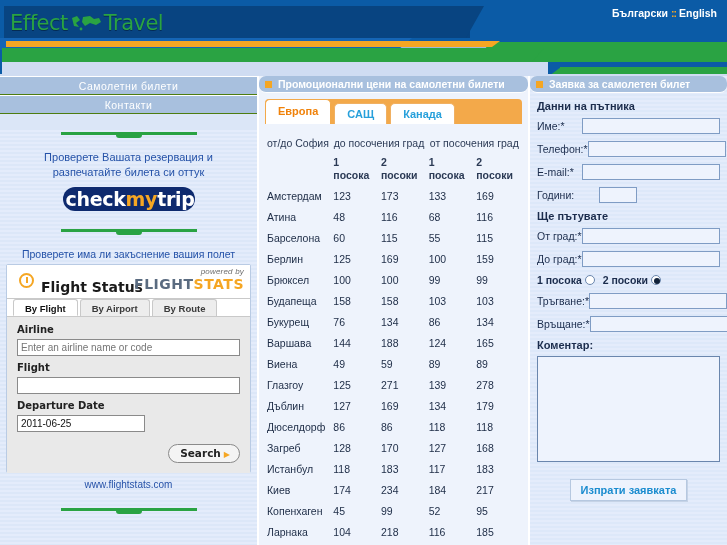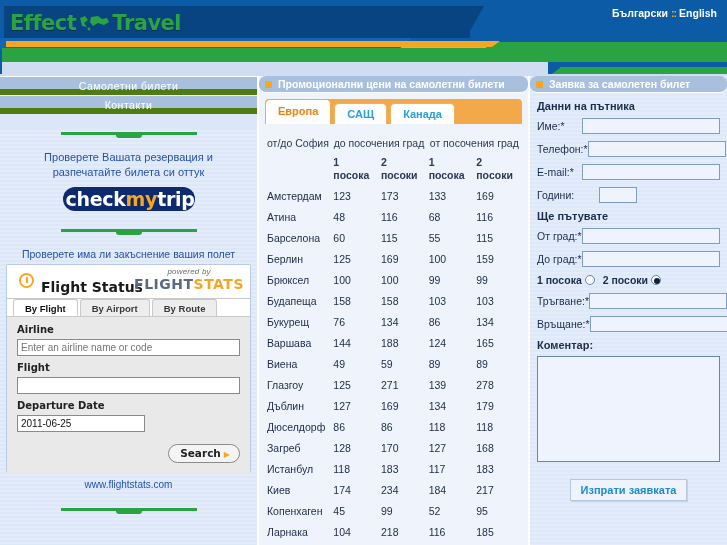--- a/index.html
+++ b/index.html
@@ -94,21 +94,21 @@
     border-right: 12px solid #2aa343;
     border-top: 9px solid transparent;
   }
   .bn-bottom-pale {
     position: absolute; left: 0; top: 74px; width: 727px; height: 3px;
     background: #cfdcf2;
   }
   #logo {
     position: absolute; left: 10px; top: 11px;
     font-family: "DejaVu Sans", sans-serif;
-    font-size: 21px; font-weight: bold; letter-spacing: -0.5px;
+    font-size: 21px; font-weight: normal; letter-spacing: -0.5px;
     color: #2aa343;
     text-shadow: 0 1px 0 #052c55;
     white-space: nowrap;
     z-index: 5;
   }
   #logo .globe {
     display: inline-block; vertical-align: -2px;
     width: 32px; height: 18px; margin: 0 2px;
   }
   #lang {
@@ -124,21 +124,21 @@
 
   
   #left-col {
     position: absolute; left: 0; top: 0; width: 258px; height: 469px;
     background: #dbe6f7;
     border-right: 1px solid #ffffff;
   }
   .nav-item {
     height: 19px; line-height: 19px;
     background: #a8c0de;
-    border-bottom: 6px solid #4d7c0f;
+    border-bottom: 1px solid #4d7c0f;
     border-top: 1px solid #ffffff;
     text-align: center;
     font-size: 10.5px; color: #ffffff; font-weight: normal;
     letter-spacing: 0.5px;
     cursor: pointer;
   }
   .left-body {
     position: relative;
     background: repeating-linear-gradient(to bottom, #e4ecfb 0px, #e4ecfb 2px, #dce7f8 2px, #dce7f8 4px);
     padding: 0;
@@ -199,21 +199,21 @@
   #fs-clock {
     position: absolute; left: 12px; top: 8px;
     width: 15px; height: 15px; border: 2px solid #f5a623;
     border-radius: 50%;
   }
   #fs-clock::after {
     content: ""; position: absolute; left: 5px; top: 2px;
     width: 2px; height: 6px; background: #f5a623;
   }
   #fs-poweredby {
-    position: absolute; right: 6px; top: 3px; text-align: center;
+    position: absolute; right: 6px; top: 3px; text-align: right;
     line-height: 1;
   }
   #fs-poweredby .pb {
     font-size: 8px; font-style: italic; color: #6c6c6c; letter-spacing: 0.2px;
     display: block;
   }
   #fs-poweredby .fsname {
     font-size: 14px; font-weight: bold; letter-spacing: 0.5px;
     font-family: "DejaVu Sans", sans-serif;
     display: block; margin-top: 1px;

